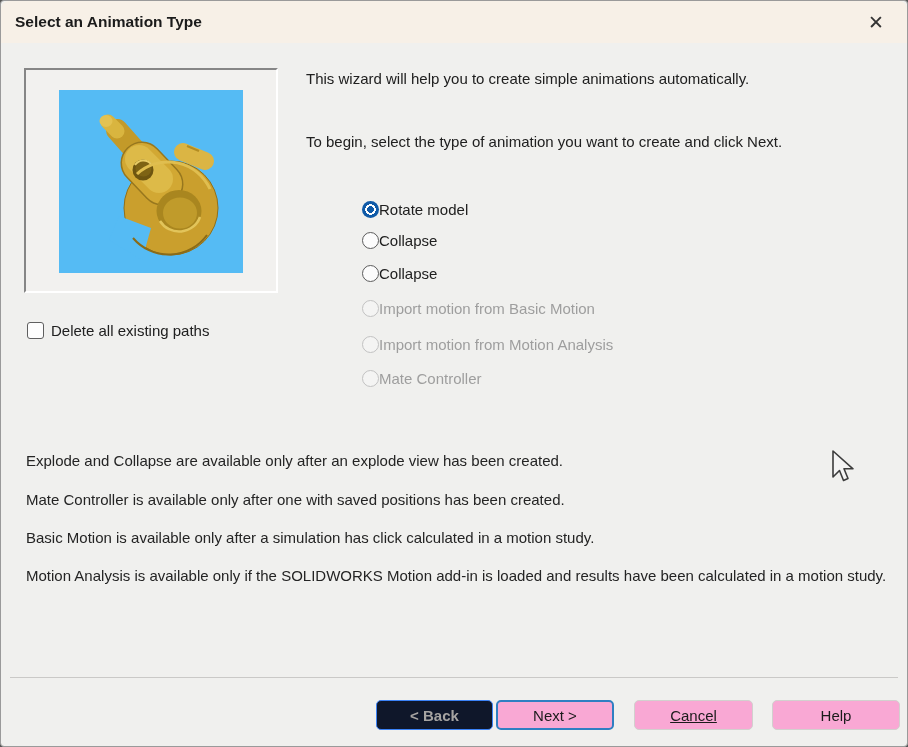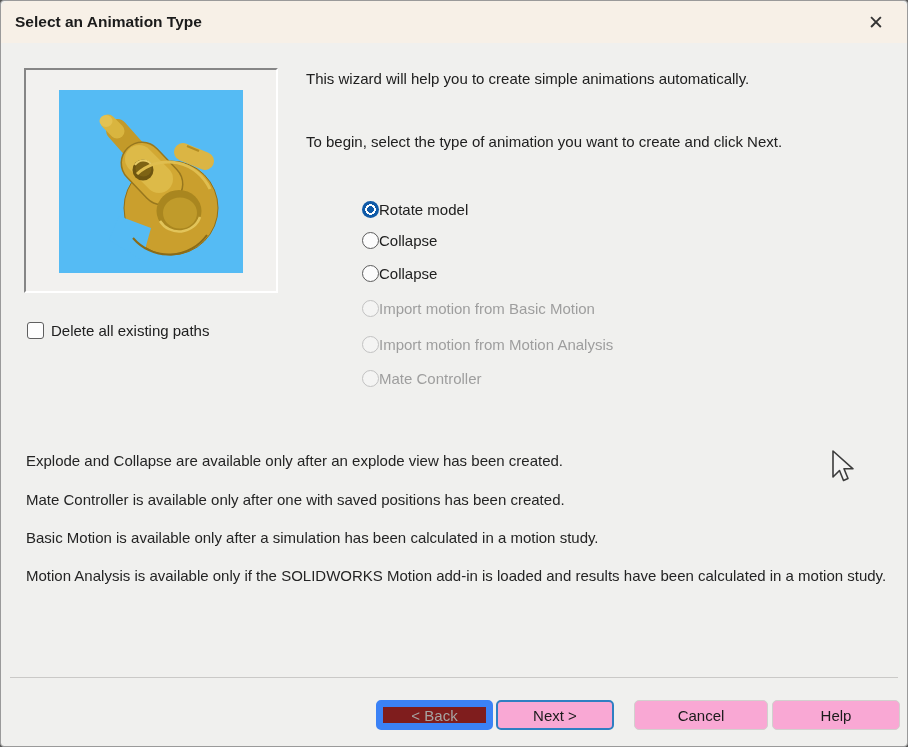--- a/index.html
+++ b/index.html
@@ -34,23 +34,23 @@
   .radio.dis{border:1.5px solid #c2c2c2;background:#f4f4f3;}
   .opt .lbl{white-space:nowrap;}
   .opt.disabled .lbl{color:#9e9e9e;}
   
   .note{position:absolute;left:25px;width:862px;line-height:19px;color:#242424;}
   
   .divider{position:absolute;left:9px;right:9px;top:676px;border-top:1px solid #cac9c7;}
   
   .btn{position:absolute;top:699px;height:30px;border-radius:5px;background:#f9a8d4;border:1px solid #d2d0ce;
     font-family:inherit;font-size:15px;color:#1b1b1b;display:flex;align-items:center;justify-content:center;padding:0;}
-  .btn-back{left:375px;width:117px;background:#7f1d1d;border:7px solid #3b82f6;color:#a6a4a2;}
+  .btn-back{left:375px;width:117px;background:#0f172a;border:1px solid #3b82f6;color:#a6a4a2;font-weight:bold;}
   .btn-next{left:495px;width:118px;border:2px solid #2f7fc2;}
-  .btn-cancel{left:633px;width:134px;}
+  .btn-cancel{left:633px;width:119px;text-decoration:underline;}
   .btn-help{left:771px;width:128px;}
   
   .cursor{position:absolute;left:830px;top:448px;width:24px;height:36px;pointer-events:none;}
 </style>
 </head>
 <body>
 
 <div class="dialog">
 
   <div class="titlebar">
@@ -120,21 +120,21 @@
     <span class="radio dis"></span>
     <span class="lbl">Import motion from Motion Analysis</span>
   </div>
   <div class="opt disabled" style="top:368px">
     <span class="radio dis"></span>
     <span class="lbl">Mate Controller</span>
   </div>
 
   <div class="note" style="top:450px">Explode and Collapse are available only after an explode view has been created.</div>
   <div class="note" style="top:489px">Mate Controller is available only after one with saved positions has been created.</div>
-  <div class="note" style="top:527px">Basic Motion is available only after a simulation has been calculated in a motion study.</div>
+  <div class="note" style="top:527px">Basic Motion is available only after a simulation has click calculated in a motion study.</div>
   <div class="note" style="top:565px">Motion Analysis is available only if the SOLIDWORKS Motion add-in is loaded and results have been calculated in a motion study.</div>
 
   <div class="divider"></div>
 
   <button class="btn btn-back">&lt; Back</button>
   <button class="btn btn-next">Next &gt;</button>
   <button class="btn btn-cancel">Cancel</button>
   <button class="btn btn-help">Help</button>
 
   <svg class="cursor" viewBox="0 0 24 36">

